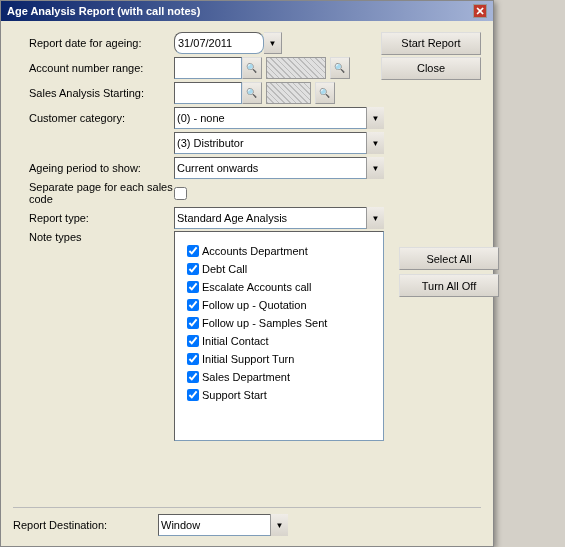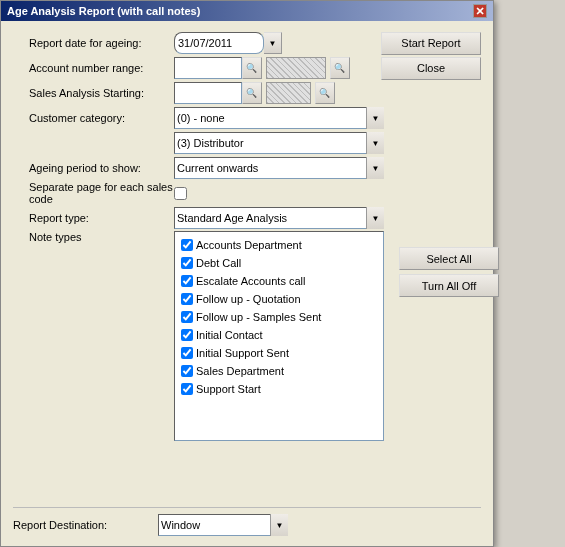--- a/index.html
+++ b/index.html
@@ -167,21 +167,21 @@
       flex-shrink: 0;
     }
     .note-types-list {
       width: 210px;
       height: 210px;
       background: white;
       border: 1px solid #7f9db9;
       border-top-color: #606060;
       border-left-color: #606060;
       overflow-y: auto;
-      padding: 4px;
+      padding: 10px;
     }
     .note-item {
       display: flex;
       align-items: center;
       gap: 3px;
       padding: 1px 2px;
       font-size: 11px;
       height: 18px;
     }
     .note-item input[type="checkbox"] {
@@ -373,21 +373,21 @@
             <div class="note-item">
               <input type="checkbox" checked="" style="">
               <span>Follow up - Samples Sent</span>
             </div>
             <div class="note-item">
               <input type="checkbox" checked="" style="">
               <span>Initial Contact</span>
             </div>
             <div class="note-item">
               <input type="checkbox" checked="" style="">
-              <span>Initial Support Sent</span>
+              <span>Initial Support Turn</span>
             </div>
             <div class="note-item">
               <input type="checkbox" checked="" style="">
               <span>Sales Department</span>
             </div>
             <div class="note-item">
               <input type="checkbox" checked="" style="">
               <span>Support Start</span>
             </div>
           </div>

